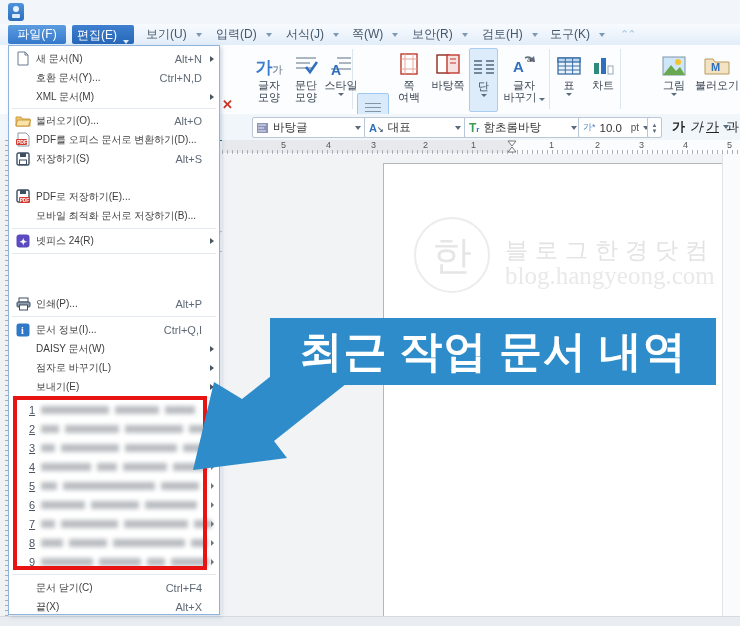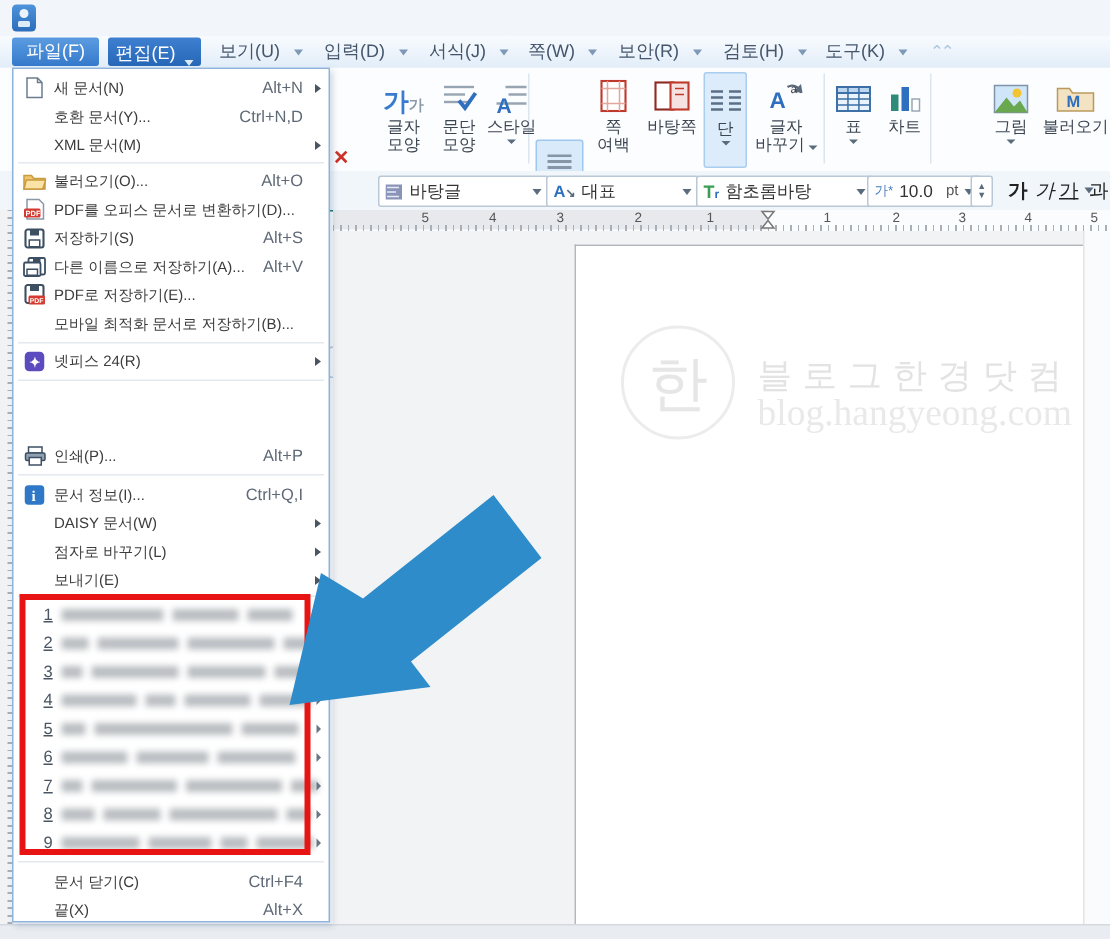--- a/index.html
+++ b/index.html
@@ -405,32 +405,20 @@
       <span class="ic">
           <svg width="14" height="14">
             <rect x="1" y="1" width="12" height="12" rx="1.5" fill="#fff" stroke="#3d4f63" stroke-width="1.4"></rect>
             <rect x="4" y="1" width="6" height="4" fill="#3d4f63"></rect>
             <rect x="3.5" y="8" width="7" height="4.5" fill="none" stroke="#3d4f63"></rect>
           </svg>
         </span>
       <span class="lb">저장하기(S)</span>
       <span class="sc">Alt+S</span>
     </div>
-    <div class="mi" style="top:122px">
-      <span class="ic">
-          <svg width="16" height="14">
-            <rect x="4" y="1" width="11" height="11" rx="1" fill="#fff" stroke="#3d4f63" stroke-width="1.2"></rect>
-            <rect x="7" y="1" width="5" height="3.5" fill="#3d4f63"></rect>
-            <rect x="1" y="4" width="11" height="9" rx="1" fill="#fff" stroke="#3d4f63" stroke-width="1.2"></rect>
-            <rect x="3" y="8.5" width="7" height="4" fill="none" stroke="#3d4f63"></rect>
-          </svg>
-        </span>
-      <span class="lb">다른 이름으로 저장하기(A)...</span>
-      <span class="sc">Alt+V</span>
-    </div>
     <div class="mi" style="top:141px">
       <span class="ic">
           <svg width="15" height="15">
             <rect x="1" y="1" width="12" height="12" rx="1.5" fill="#fff" stroke="#3d4f63" stroke-width="1.4"></rect>
             <rect x="4" y="1" width="6" height="4" fill="#3d4f63"></rect>
             <rect x="3" y="8" width="11" height="6" rx="1" fill="#d43a2f"></rect>
             <text x="3.8" y="13" font-size="4.6" fill="#fff" font-family="Liberation Sans,sans-serif" font-weight="bold">PDF</text>
           </svg>
         </span>
       <span class="lb">PDF로 저장하기(E)...</span>
@@ -570,14 +558,17 @@
       <span class="sc">Alt+X</span>
     </div>
   </div>
 
   <div class="redbox"></div>
 
   <svg class="arrow-svg" width="740" height="626">
     <polygon points="329,330 242,399 214,382 193,470 287,458 274,441 361,372" fill="#2d8cc9"></polygon>
   </svg>
 
+  <div class="banner">
+    <span class="bt">최근 작업 문서 내역</span>
+  </div>
 
 </div>
 
 </body></html>

